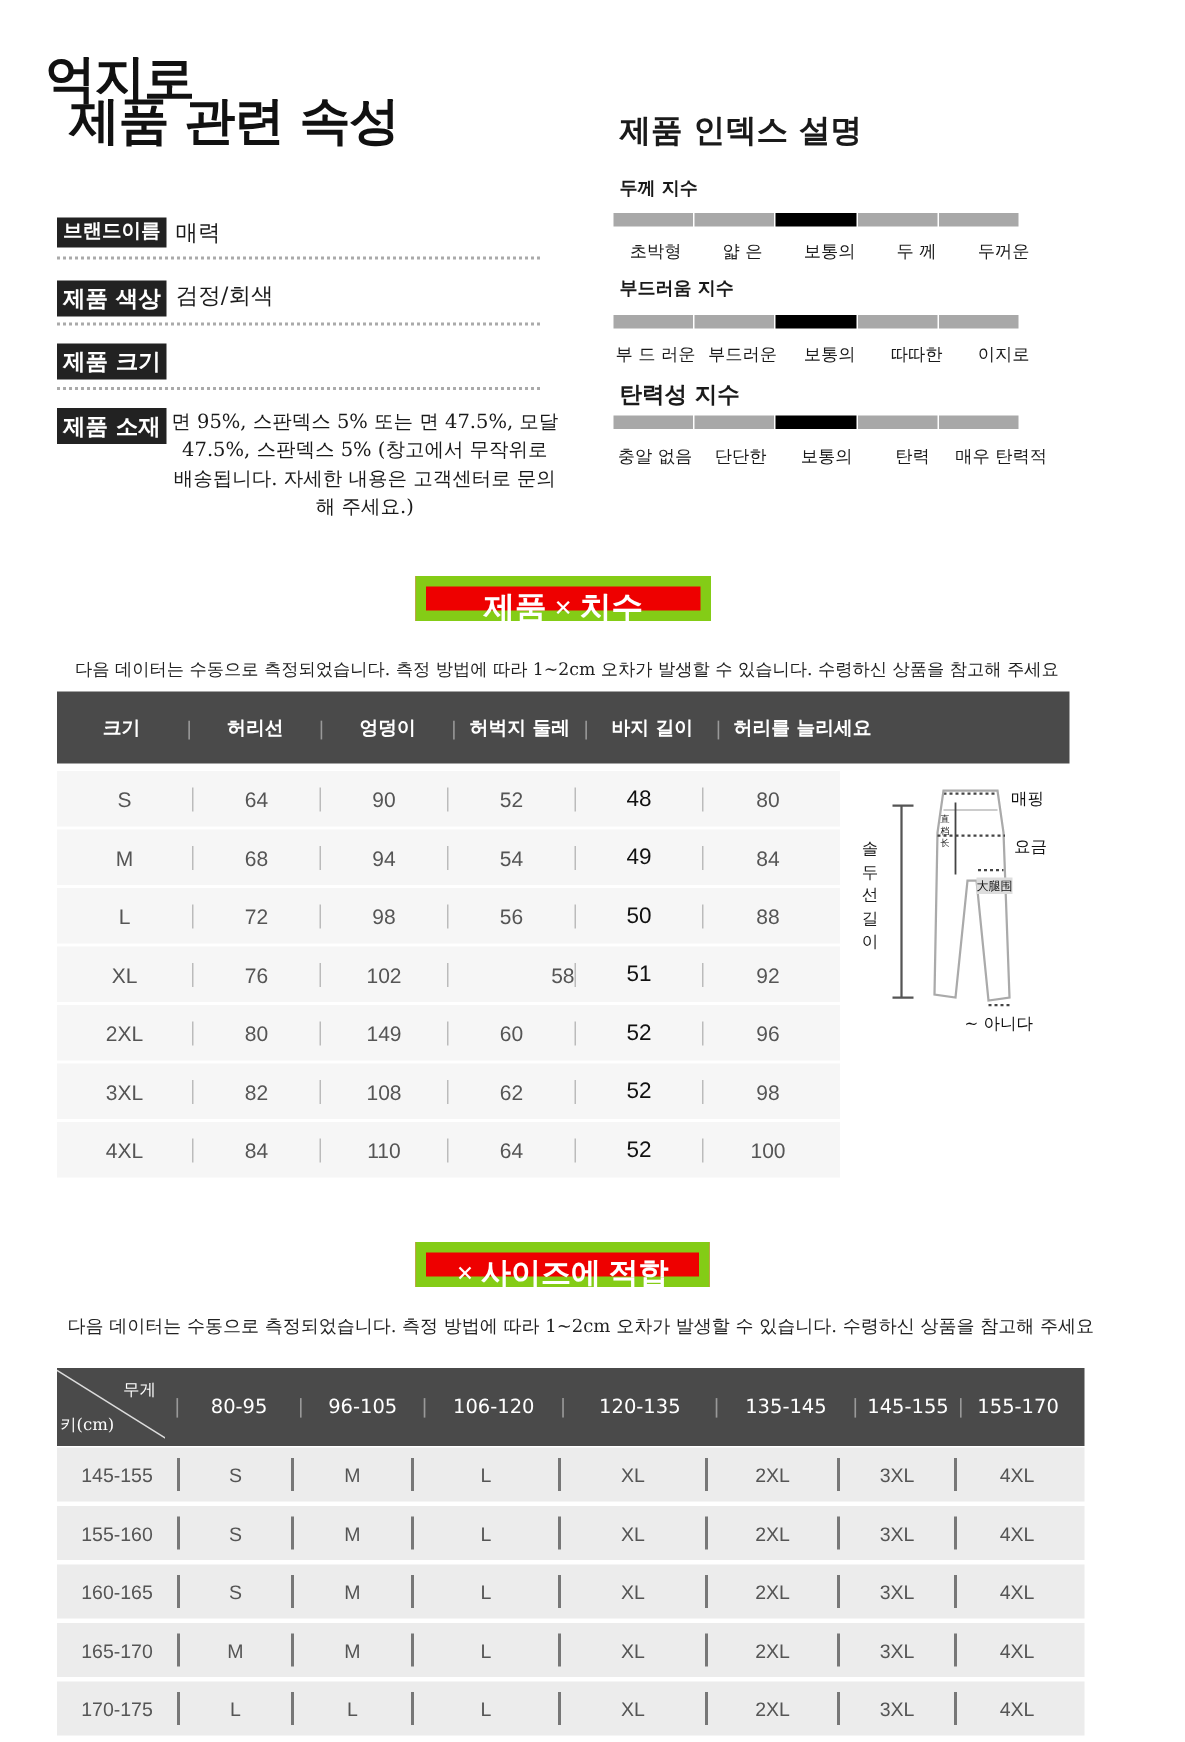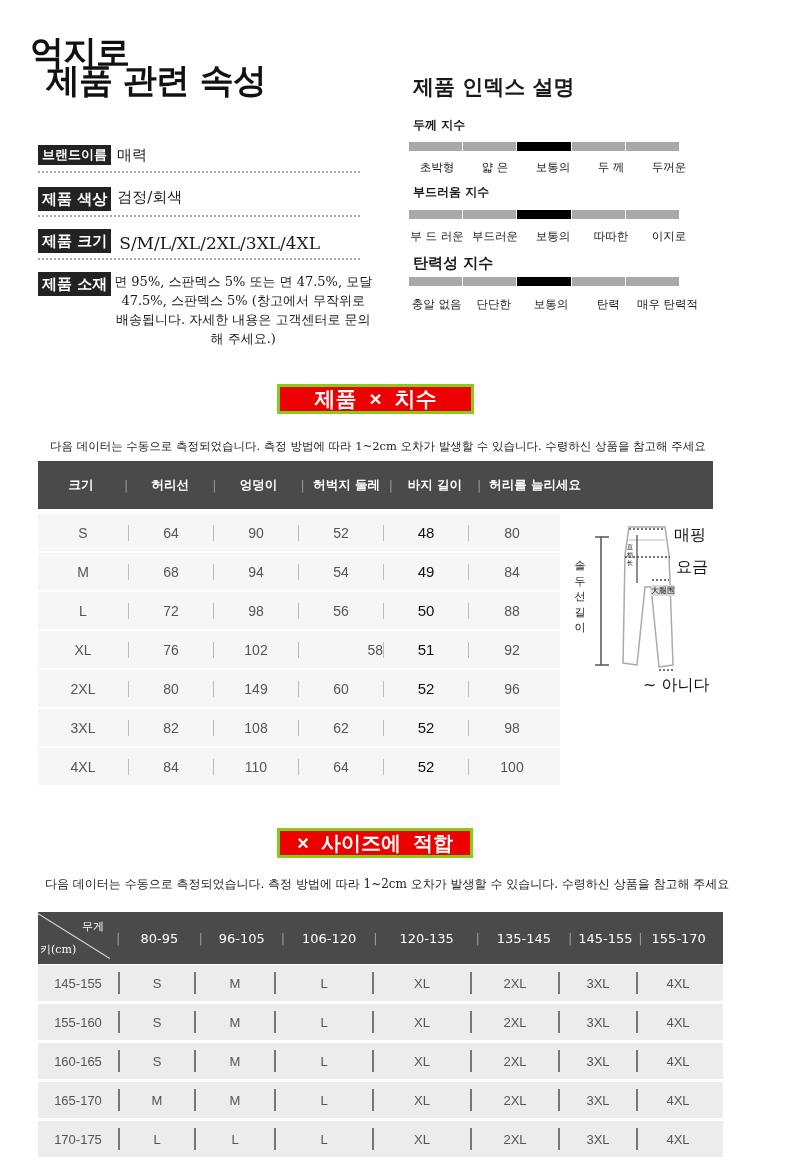--- a/index.html
+++ b/index.html
@@ -26,21 +26,21 @@
   .index-title { left: 413px; top: 73px; font-size: 21px; font-weight: bold; }
   .index-label { left: 413px; font-size: 12px; font-weight: bold; }
   .index-label.big { font-size: 15px; }
   .index-bar { left: 409px; width: 270px; height: 9px; display: flex; gap: 1px; }
   .index-bar span { flex: 1; background: #a8a8a8; }
   .index-bar span.active { background: #000; }
   .index-options { left: 408px; width: 290px; display: flex; font-size: 11.5px; }
   .index-options span { flex: 1; text-align: center; white-space: nowrap; }
 
   
-  .banner { background: #ee0000; color: #fff; font-weight: bold; text-align: center; font-family: Liberation Mono, monospace; border: 3px solid #84cc16; }
+  .banner { background: #ee0000; color: #fff; font-weight: bold; text-align: center; font-family: Liberation Serif, serif; border: 7px solid #84cc16; }
 
   .note { left: 50px; font-size: 11.5px; color: #222; }
 
   
   .tbl-head { background: #4a4a4a; color: #fff; font-weight: bold; font-size: 12.5px; display: flex; align-items: center; font-family: "DejaVu Sans", sans-serif; }
   .tbl-head .cell { text-align: center; position: relative; }
   .sep { color: #999; font-weight: normal; }
   .t1-row { display: flex; align-items: center; height: 37px; margin-bottom: 2px; background: #f6f6f6; font-family: "Liberation Sans", sans-serif; font-size: 14px; color: #555; }
   .t1-row .cell { text-align: center; }
   .t1-row .cell.strong { color: #111; font-size: 15px; }
@@ -51,21 +51,21 @@
   .t2-row .cell { text-align: center; }
   .t2-row .bar { width: 2px; height: 22px; background: #777; }
   .diag { position: relative; width: 72px; height: 50px; overflow: hidden; }
   .diag .line { position: absolute; left: 0; top: 0; width: 88px; border-top: 1px solid #ddd; transform-origin: 0 0; transform: rotate(32deg); }
   .diag .w { position: absolute; right: 6px; top: 6px; font-size: 11px; font-family: "DejaVu Serif", serif; }
   .diag .h { position: absolute; left: 2px; bottom: 6px; font-size: 11px; font-family: "DejaVu Serif", serif; }
 
   
   .diagram { left: 565px; top: 515px; width: 160px; height: 180px; font-family: "DejaVu Sans", sans-serif; }
   .diagram svg { position: absolute; left: 0; top: 0; }
-  .dlabel { position: absolute; font-size: 16px; color: #111; }
+  .dlabel { position: absolute; font-size: 11px; color: #111; }
   .vlabel { position: absolute; left: 9px; top: 43px; font-size: 11px; line-height: 15.5px; width: 12px; text-align: center; }
 </style>
 </head>
 <body>
 
 <div class="abs title-small">억지로</div>
 <div class="abs title-big">제품 관련 속성</div>
 
 <div class="abs attr-row" style="top:145px;">
   <span class="attr-label">브랜드이름</span>
@@ -74,21 +74,20 @@
 <div class="abs dotted" style="top:171px;"></div>
 
 <div class="abs attr-row" style="top:187px;">
   <span class="attr-label big">제품 색상</span>
   <span class="attr-value">검정/회색</span>
 </div>
 <div class="abs dotted" style="top:215px;"></div>
 
 <div class="abs attr-row" style="top:229px;">
   <span class="attr-label big">제품 크기</span>
-  <span class="attr-value size">S/M/L/XL/2XL/3XL/4XL</span>
 </div>
 <div class="abs dotted" style="top:258px;"></div>
 
 <div class="abs attr-row" style="top:272px;text-align:center;">
   <span class="attr-label big">제품 소재</span>
   <span class="attr-value material">면 95%, 스판덱스 5% 또는 면 47.5%, 모달 47.5%, 스판덱스 5% (창고에서 무작위로 배송됩니다. 자세한 내용은 고객센터로 문의해 주세요.)</span>
 </div>
 
 <div class="abs index-title">제품 인덱스 설명</div>
 

